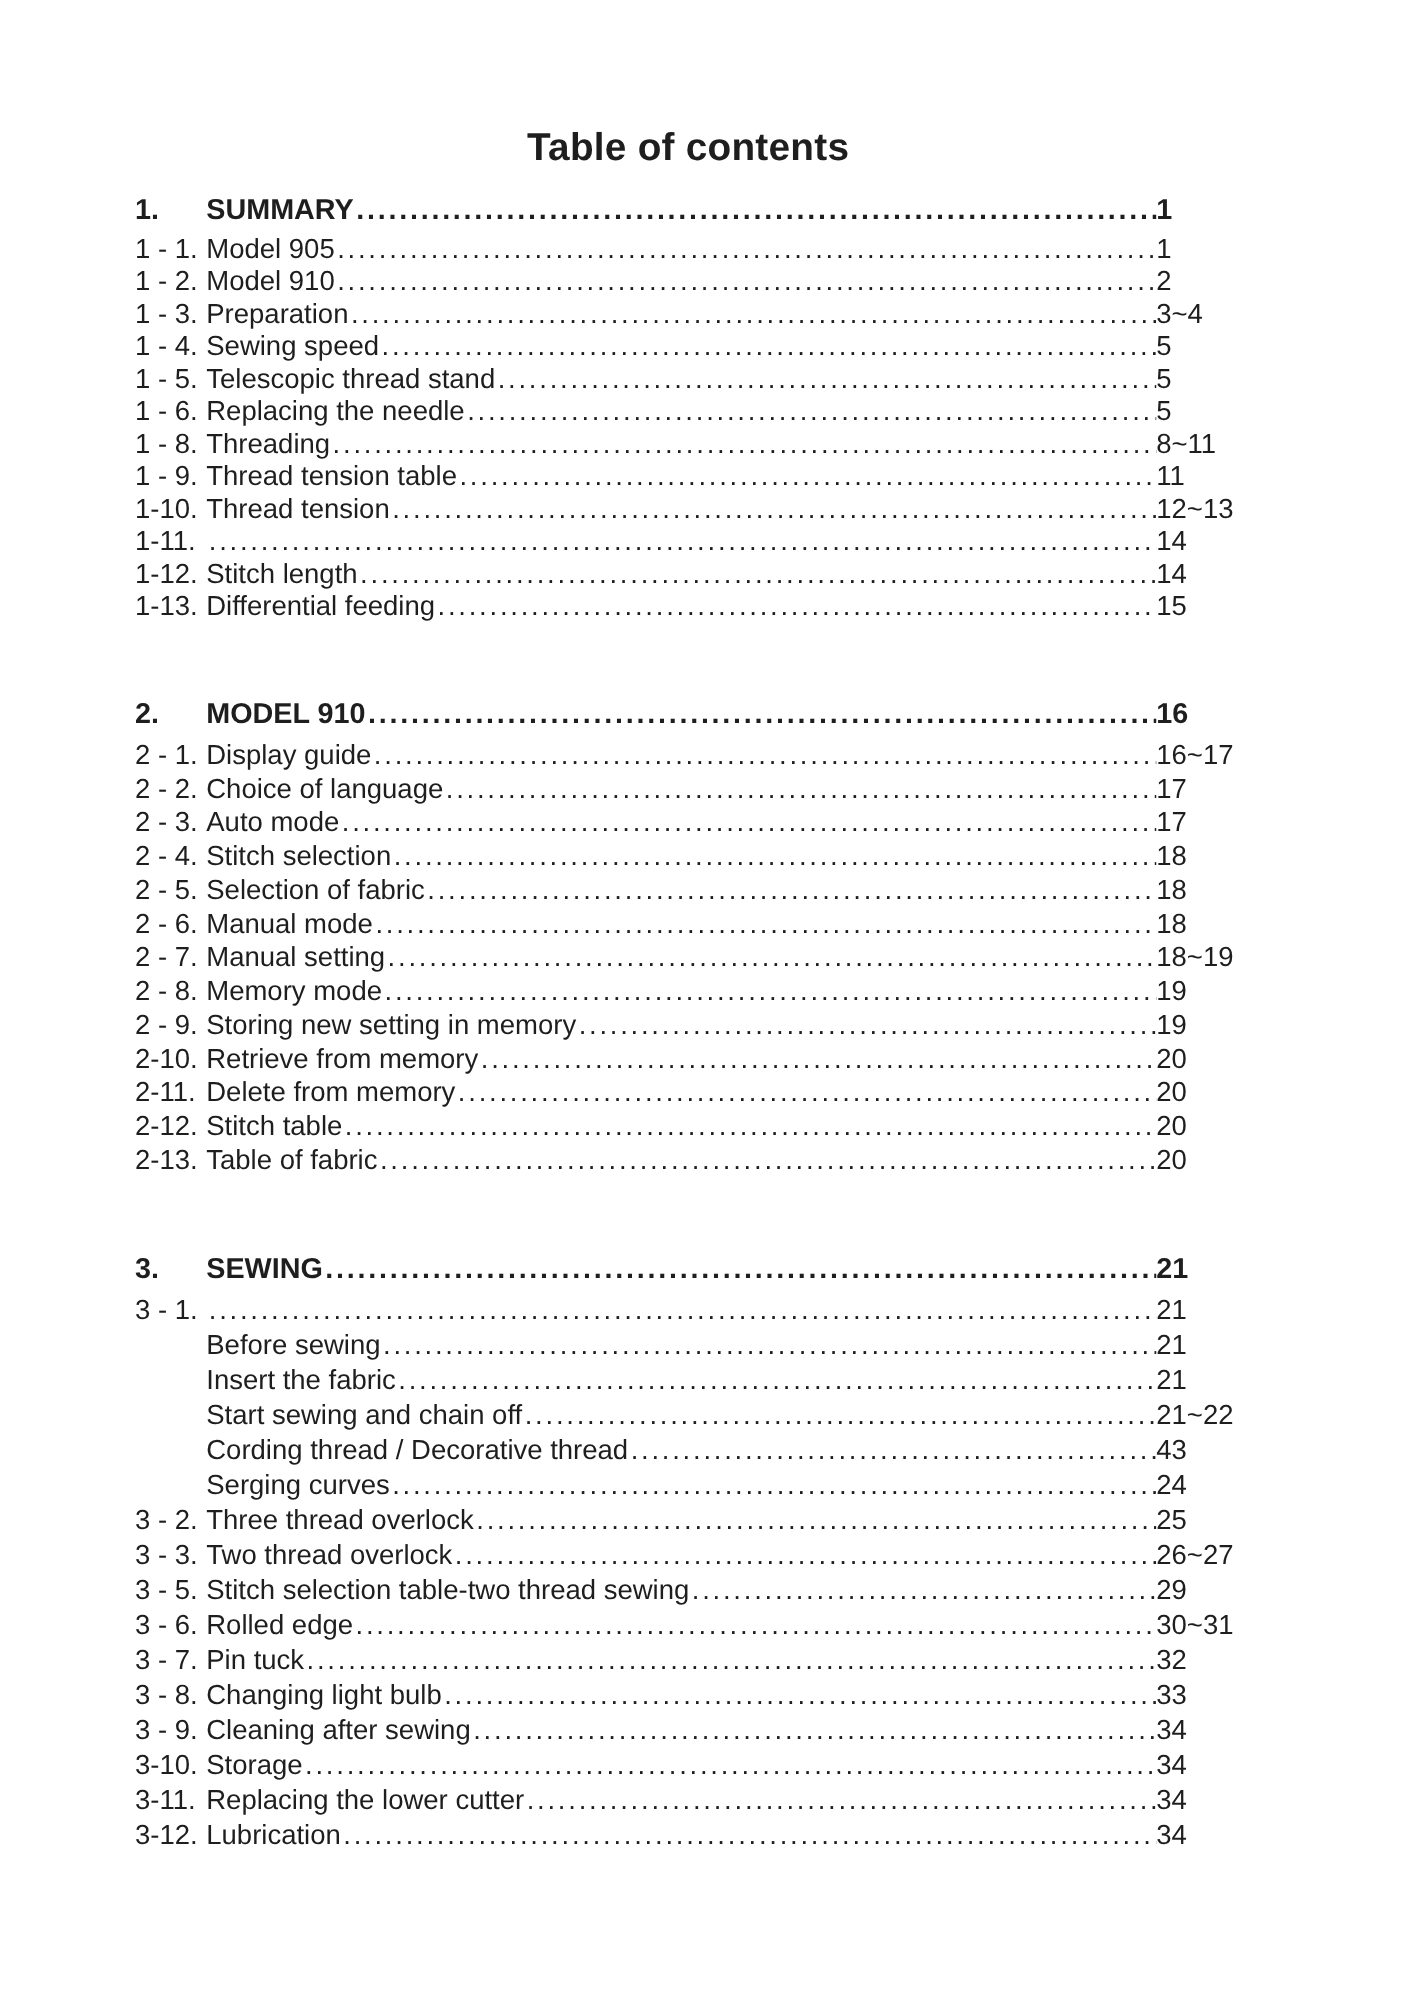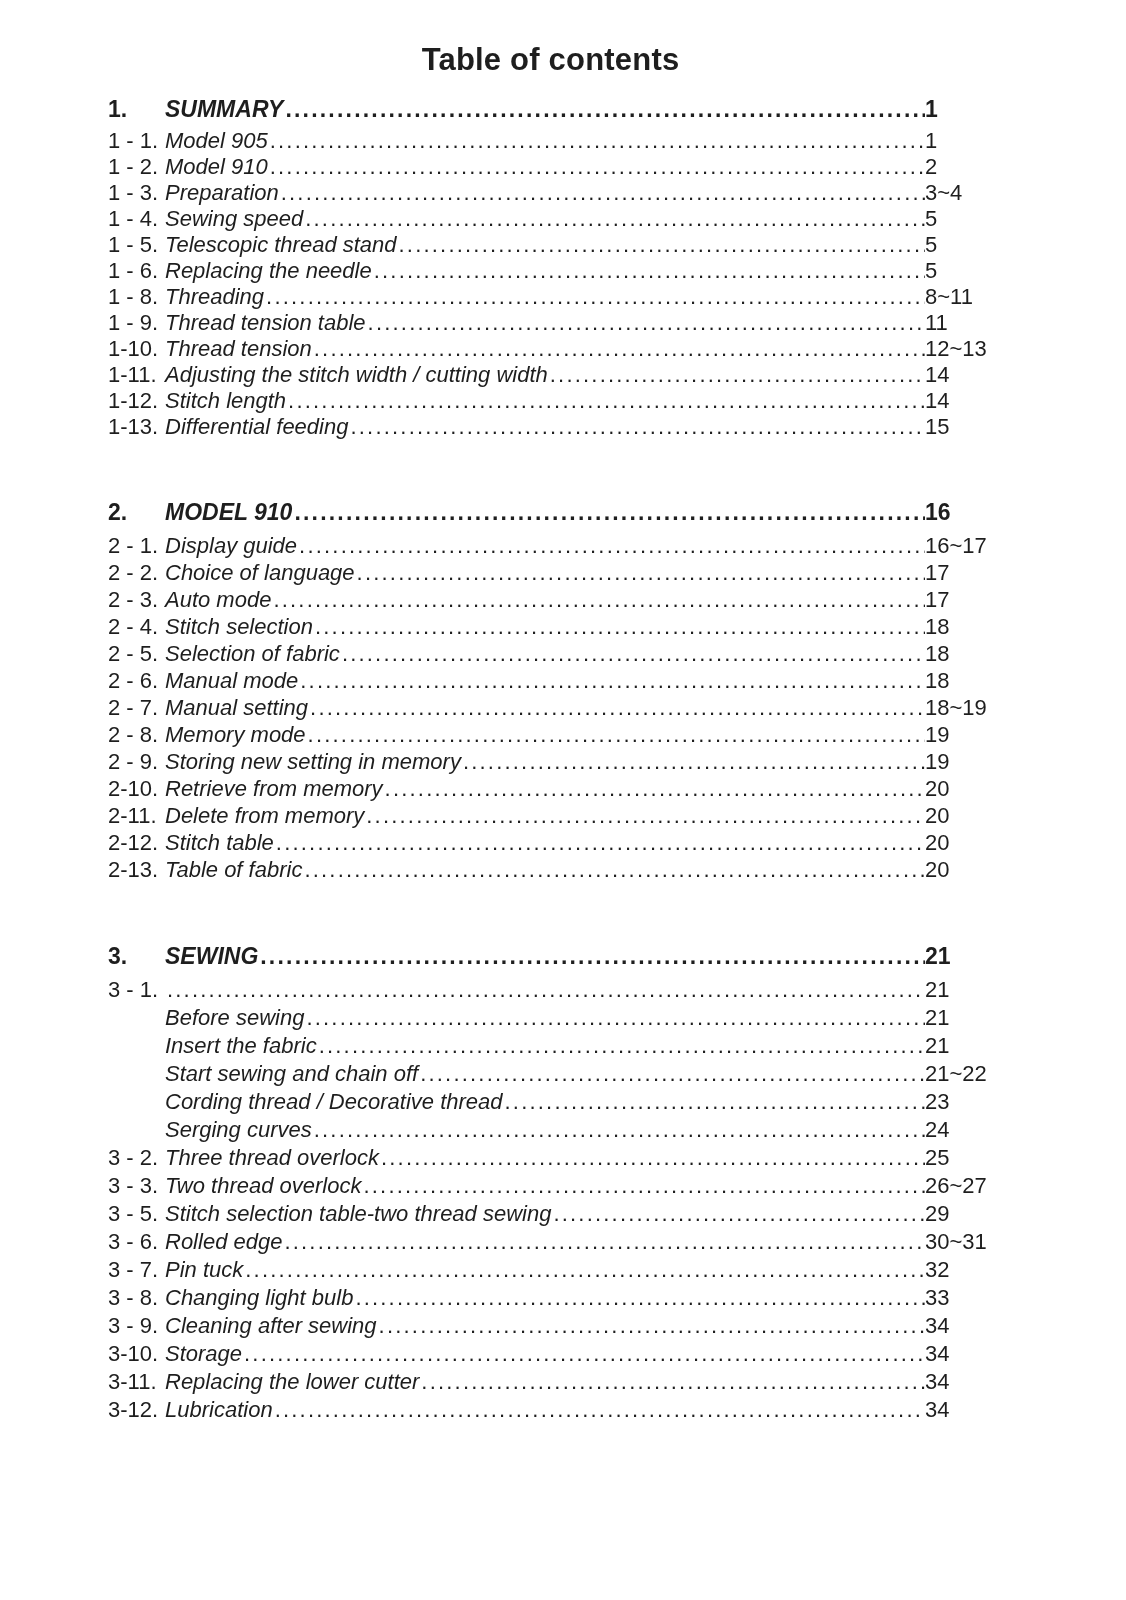--- a/index.html
+++ b/index.html
@@ -11,21 +11,21 @@
     width: 1126px;
     height: 1600px;
     font-family: "Liberation Sans", "DejaVu Sans", sans-serif;
     color: #1e1e1e;
     overflow: hidden;
   }
   .page {
     box-sizing: border-box;
     width: 1126px;
     height: 1600px;
-    padding: 42px 133px 40px 108px;
+    padding: 100px 133px 40px 108px;
   }
   .title {
     font-size: 31px;
     font-weight: bold;
     line-height: 36px;
     text-align: center;
     margin: 0 0 18px 0;
     letter-spacing: 0.2px;
   }
   .toc-section + .toc-section {
@@ -45,21 +45,20 @@
     margin-bottom: 6px;
   }
   .num {
     flex: none;
     width: 57px;
     white-space: pre;
   }
   .ttl {
     flex: none;
     white-space: pre;
-    font-style: italic;
   }
   .leader {
     flex: 1 1 auto;
     overflow: hidden;
     white-space: nowrap;
     letter-spacing: 2.2px;
     padding-left: 2px;
   }
   .leader::after {
     content: "...................................................................................................................................................................................";
@@ -133,21 +132,20 @@
           <span class="pagenum">11</span>
         </div>
         <div class="row item">
           <span class="num">1-10.</span>
           <span class="ttl">Thread tension</span>
           <span class="leader"></span>
           <span class="pagenum">12~13</span>
         </div>
         <div class="row item">
           <span class="num">1-11.</span>
-          <span class="ttl">Adjusting the stitch width / cutting width</span>
           <span class="leader"></span>
           <span class="pagenum">14</span>
         </div>
         <div class="row item">
           <span class="num">1-12.</span>
           <span class="ttl">Stitch length</span>
           <span class="leader"></span>
           <span class="pagenum">14</span>
         </div>
         <div class="row item">
@@ -270,21 +268,21 @@
         <div class="row item">
           <span class="num"></span>
           <span class="ttl">Start sewing and chain off</span>
           <span class="leader"></span>
           <span class="pagenum">21~22</span>
         </div>
         <div class="row item">
           <span class="num"></span>
           <span class="ttl">Cording thread / Decorative thread</span>
           <span class="leader"></span>
-          <span class="pagenum">23</span>
+          <span class="pagenum">43</span>
         </div>
         <div class="row item">
           <span class="num"></span>
           <span class="ttl">Serging curves</span>
           <span class="leader"></span>
           <span class="pagenum">24</span>
         </div>
         <div class="row item">
           <span class="num">3 - 2.</span>
           <span class="ttl">Three thread overlock</span>

